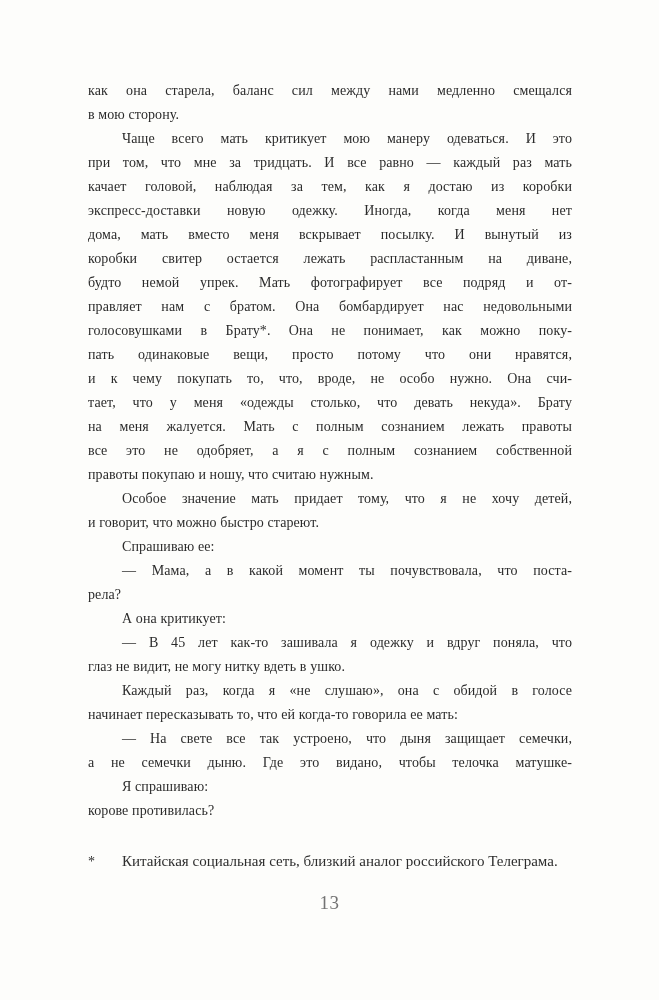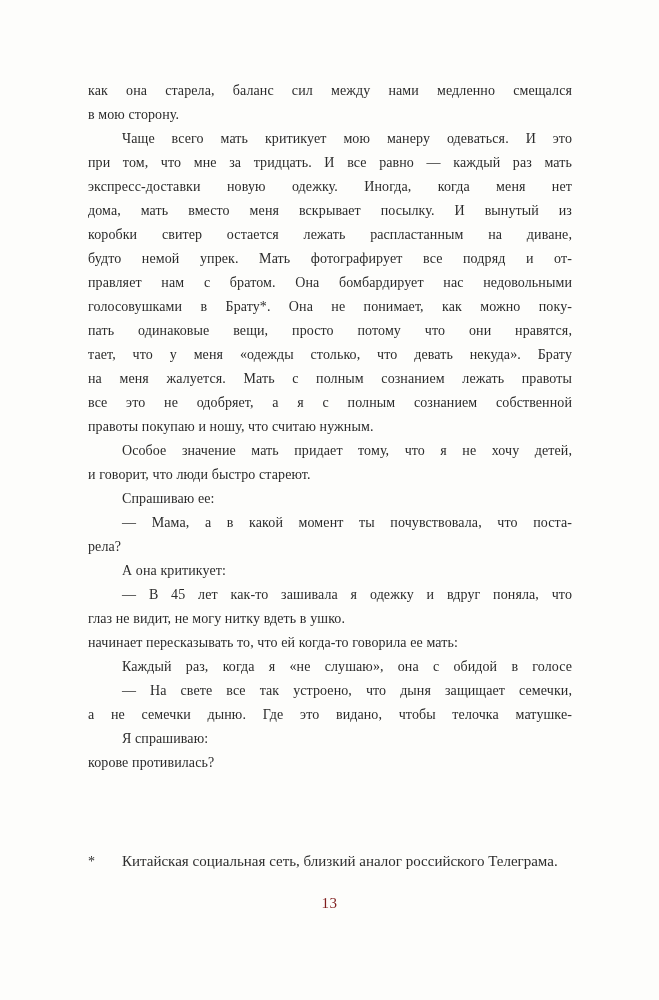--- a/index.html
+++ b/index.html
@@ -55,58 +55,60 @@
   }
   .footnote .note-text {
     flex: 1 1 auto;
   }
   .page-number {
     position: absolute;
     left: 0;
     top: 894px;
     width: 100%;
     text-align: center;
-    font-size: 15px;
+    font-size: 19px;
     line-height: 18px;
     letter-spacing: 0.5px;
-    color: #7f1d1d;
+    color: #737373;
     font-variant-numeric: oldstyle-nums;
   }
 </style>
 </head>
 <body>
 
 <div class="book-page">
 
   <div class="text-block">
       <div class="line">как она старела, баланс сил между нами медленно смещался</div>
       <div class="line last">в мою сторону.</div>
       <div class="line indent">Чаще всего мать критикует мою манеру одеваться. И это</div>
       <div class="line">при том, что мне за тридцать. И все равно — каждый раз мать</div>
+      <div class="line">качает головой, наблюдая за тем, как я достаю из коробки</div>
       <div class="line">экспресс-доставки новую одежку. Иногда, когда меня нет</div>
       <div class="line">дома, мать вместо меня вскрывает посылку. И вынутый из</div>
       <div class="line">коробки свитер остается лежать распластанным на диване,</div>
       <div class="line">будто немой упрек. Мать фотографирует все подряд и от-</div>
       <div class="line">правляет нам с братом. Она бомбардирует нас недовольными</div>
       <div class="line">голосовушками в Брату*. Она не понимает, как можно поку-</div>
       <div class="line">пать одинаковые вещи, просто потому что они нравятся,</div>
+      <div class="line">и к чему покупать то, что, вроде, не особо нужно. Она счи-</div>
       <div class="line">тает, что у меня «одежды столько, что девать некуда». Брату</div>
       <div class="line">на меня жалуется. Мать с полным сознанием лежать правоты</div>
       <div class="line">все это не одобряет, а я с полным сознанием собственной</div>
       <div class="line last">правоты покупаю и ношу, что считаю нужным.</div>
       <div class="line indent">Особое значение мать придает тому, что я не хочу детей,</div>
-      <div class="line last">и говорит, что люди быстро стареют.</div>
+      <div class="line last">и говорит, что можно быстро стареют.</div>
       <div class="line last indent">Спрашиваю ее:</div>
       <div class="line indent">— Мама, а в какой момент ты почувствовала, что поста-</div>
       <div class="line last">рела?</div>
       <div class="line last indent">А она критикует:</div>
       <div class="line indent">— В 45 лет как-то зашивала я одежку и вдруг поняла, что</div>
       <div class="line last">глаз не видит, не могу нитку вдеть в ушко.</div>
+      <div class="line indent">Каждый раз, когда я «не слушаю», она с обидой в голосе</div>
       <div class="line last">начинает пересказывать то, что ей когда-то говорила ее мать:</div>
-      <div class="line indent">Каждый раз, когда я «не слушаю», она с обидой в голосе</div>
       <div class="line indent">— На свете все так устроено, что дыня защищает семечки,</div>
       <div class="line">а не семечки дыню. Где это видано, чтобы телочка матушке-</div>
       <div class="line last indent">Я спрашиваю:</div>
       <div class="line last">корове противилась?</div>
     </div>
 
   <div class="footnote">
     <span class="marker">*</span>
     <span class="note-text">Китайская социальная сеть, близкий аналог российского Телеграма.</span>
   </div>

